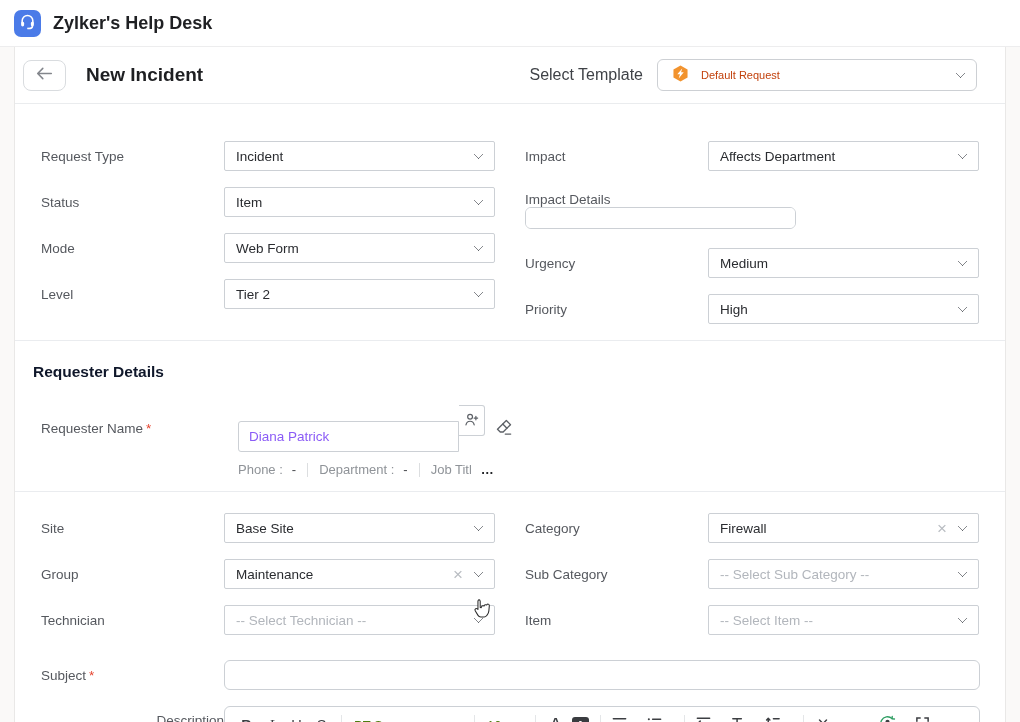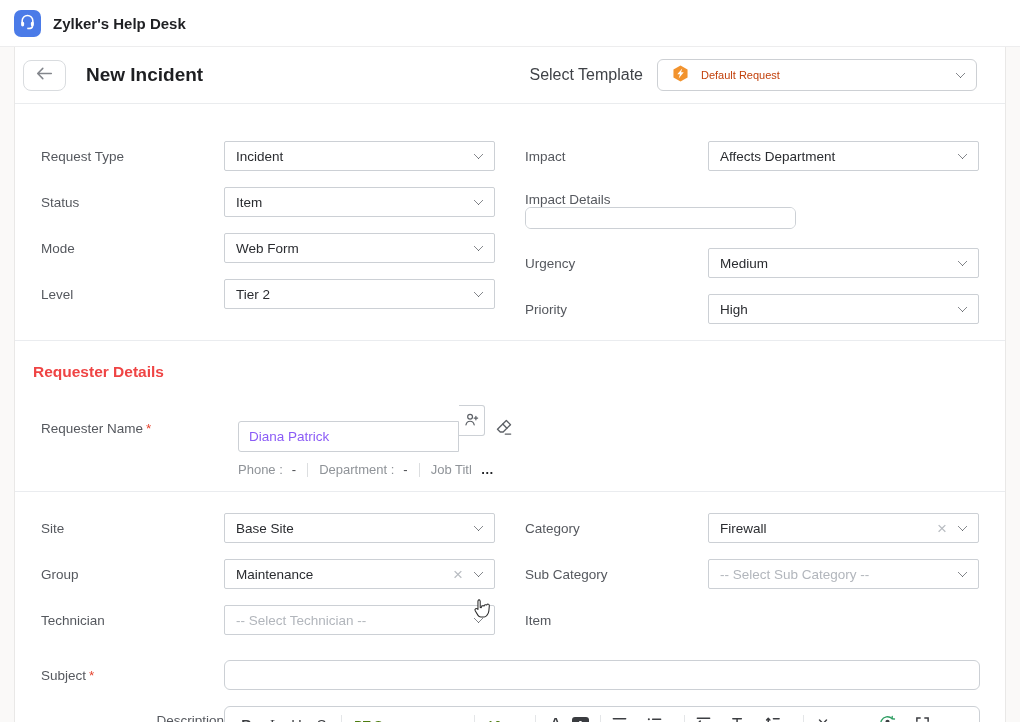--- a/index.html
+++ b/index.html
@@ -6,21 +6,21 @@
   html,body { width:1020px; height:722px; overflow:hidden; }
   body {
     font-family: "Liberation Sans", "DejaVu Sans", sans-serif;
     background:#faf9f8; color:#2a2c30; position:relative;
   }
   
   .topbar { height:47px; background:#fff; border-bottom:1px solid #ededee;
     display:flex; align-items:center; padding:0 14px; }
   .logo { width:27px; height:27px; border-radius:7px; background:#4b7be8;
     display:flex; align-items:center; justify-content:center; flex-shrink:0; }
-  .app-title { margin-left:12px; font-size:15px; font-weight:700; color:#1f2023; }
+  .app-title { margin-left:12px; font-size:18px; font-weight:700; color:#1f2023; }
 
   
   .card { margin:0 14px; background:#fff; border-left:1px solid #e9e8e7;
     border-right:1px solid #e9e8e7; height:675px; }
 
   
   .pagehead { height:57px; display:flex; align-items:center;
     padding:0 28px 0 8px; border-bottom:1px solid #eaecee; }
   .back-btn { width:43px; height:31px; border:1px solid #d9dcdf; border-radius:8px;
     background:#fff; display:flex; align-items:center; justify-content:center; cursor:pointer; }
@@ -55,21 +55,21 @@
   .sel .placeholder { color:#b2b6bc; }
   .clear-x { position:absolute; right:31px; color:#b9bdc2; font-size:17px; line-height:1; cursor:pointer; }
 
   .ta { width:271px; height:42px; border:1px solid #ccd0d5; border-radius:6px;
     resize:none; font-family:inherit; font-size:13.5px; padding:5px 10px; color:#2a2c30; }
 
   .divider { border:0; border-top:1px solid #eaecef; }
 
   
   .sec2 { padding:22px 28px 14px 18px; }
-  .sec-title { font-size:15.5px; font-weight:700; color:#ef4444; margin-bottom:24px; }
+  .sec-title { font-size:15.5px; font-weight:700; color:#0f172a; margin-bottom:24px; }
   .name-row { display:flex; align-items:center; padding-left:8px; }
   .name-row .flabel { width:197px; }
   .nm-group { display:flex; }
   .nm-input { width:221px; height:31px; border:1px solid #ccd0d5; border-radius:3px 0 0 3px;
     padding:0 10px; font-size:13.5px; font-family:inherit; color:#8b5cf6;margin-top:16px; }
   .nm-btn { width:26px; height:31px; border:1px solid #ccd0d5; border-left:0;
     border-radius:0 3px 3px 0; background:#fff; display:flex; align-items:center;
     justify-content:center; cursor:pointer; }
   .eraser-btn { margin-left:9px; background:none; border:0; cursor:pointer;
     display:flex; align-items:center; }
@@ -301,20 +301,24 @@
         </div>
         <div class="frow">
           <span class="flabel">Sub Category</span>
           <div class="sel">
             <span class="placeholder">-- Select Sub Category --</span>
             <span class="chev"></span>
           </div>
         </div>
         <div class="frow">
           <span class="flabel">Item</span>
+          <div class="sel">
+            <span class="placeholder">-- Select Item --</span>
+            <span class="chev"></span>
+          </div>
         </div>
       </div>
     </div>
 
     <div class="row-wide">
       <span class="flabel">
         <span>Subject</span><span class="req">*</span>
       </span>
       <input class="wide-input" type="text" style="">
     </div>

